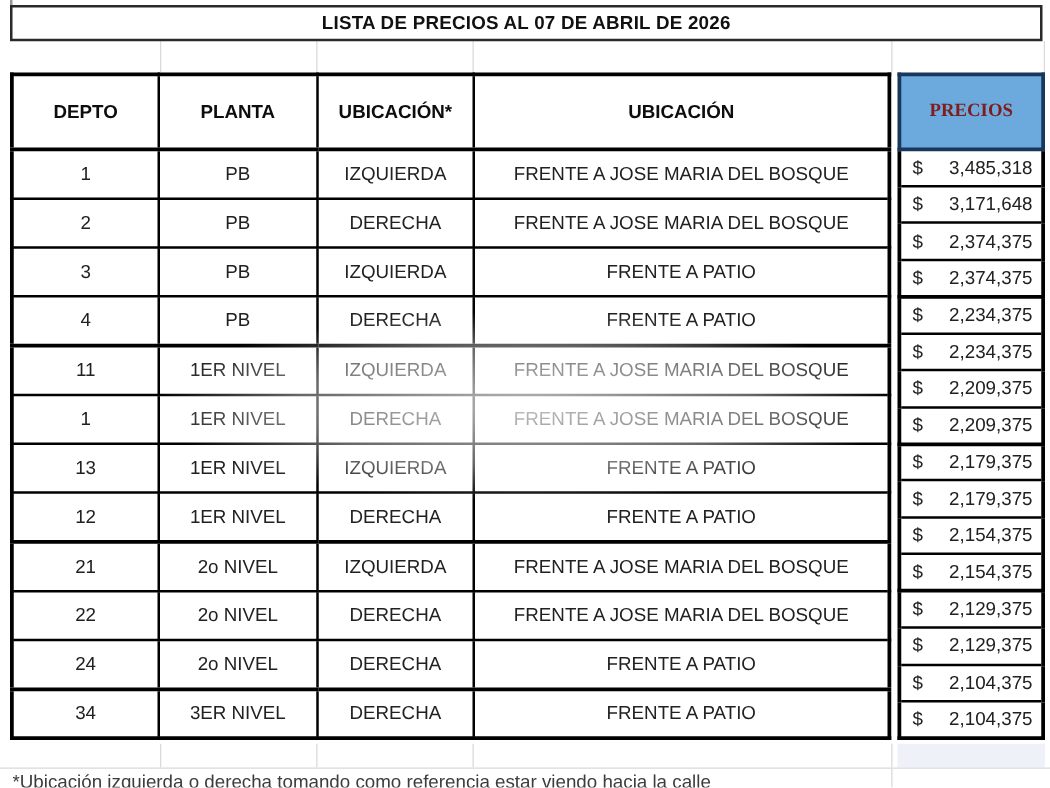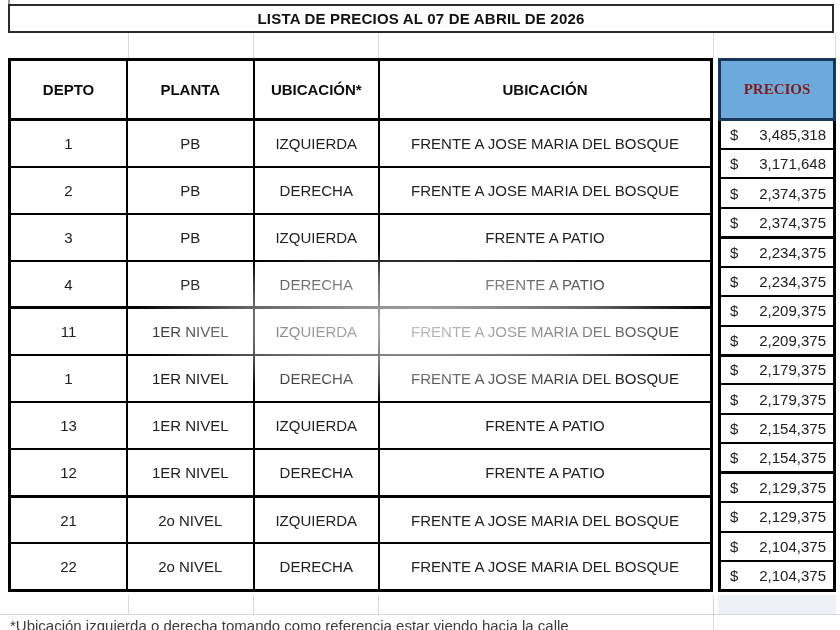--- a/index.html
+++ b/index.html
@@ -175,20 +175,32 @@
             <td>2o NIVEL</td>
             <td>IZQUIERDA</td>
             <td>FRENTE A JOSE MARIA DEL BOSQUE</td>
           </tr>
           <tr class="data-row">
             <td>22</td>
             <td>2o NIVEL</td>
             <td>DERECHA</td>
             <td>FRENTE A JOSE MARIA DEL BOSQUE</td>
           </tr>
+          <tr class="data-row group-end">
+            <td>24</td>
+            <td>2o NIVEL</td>
+            <td>DERECHA</td>
+            <td>FRENTE A PATIO</td>
+          </tr>
+          <tr class="data-row">
+            <td>34</td>
+            <td>3ER NIVEL</td>
+            <td>DERECHA</td>
+            <td>FRENTE A PATIO</td>
+          </tr>
         </tbody>
     </table>
 
     <table class="price-table">
       <thead>
         <tr class="header-row">
           <th style="background: rgb(108, 169, 220); color: #7f1d1d; border-color: rgb(23, 55, 93); font-family: Liberation Serif, serif;">PRECIOS</th>
         </tr>
       </thead>
       <tbody>

